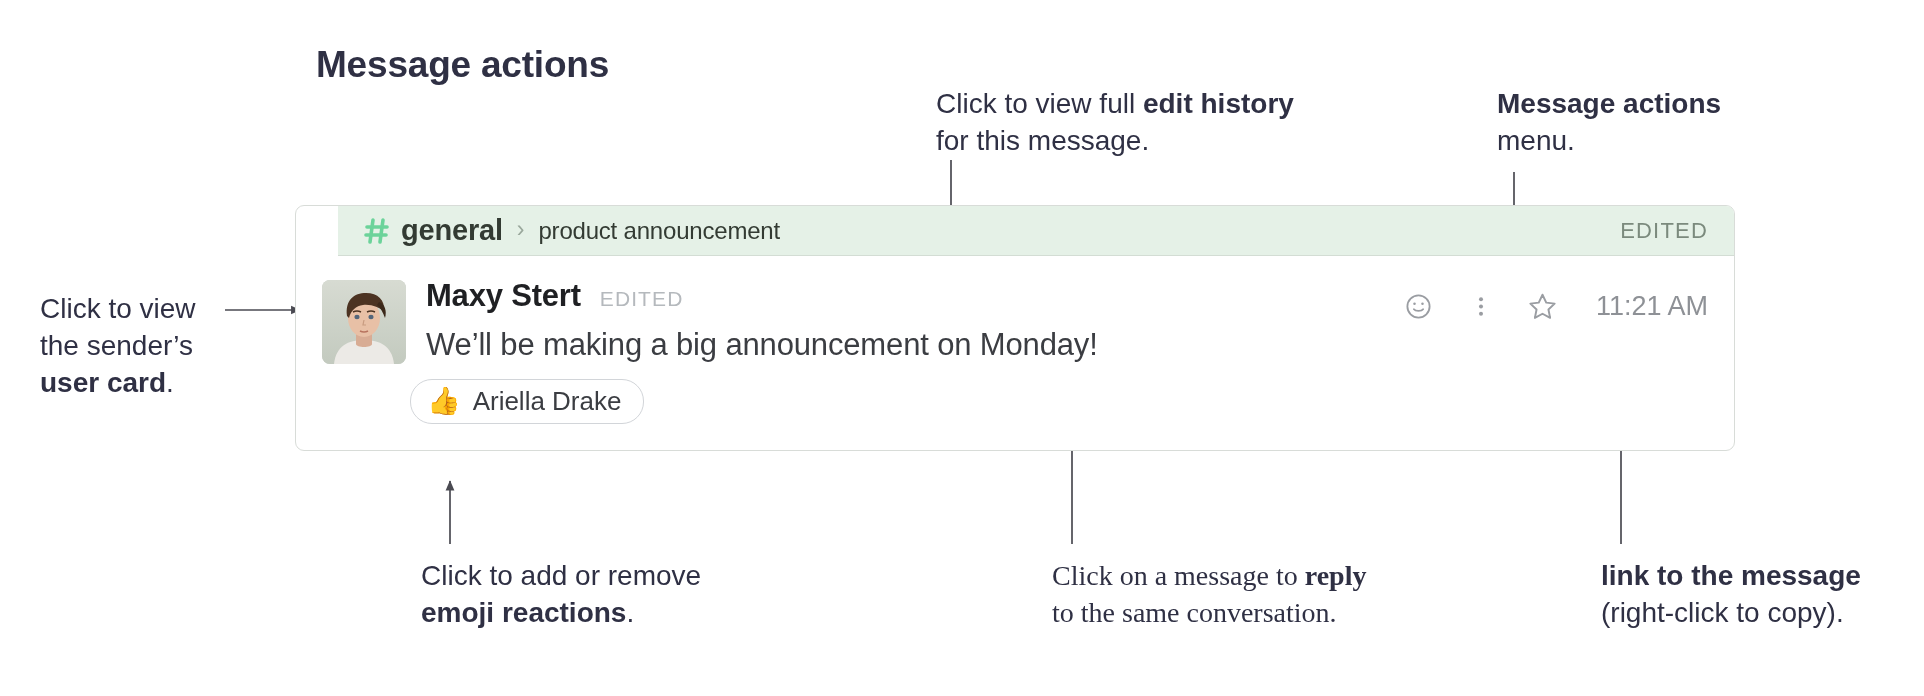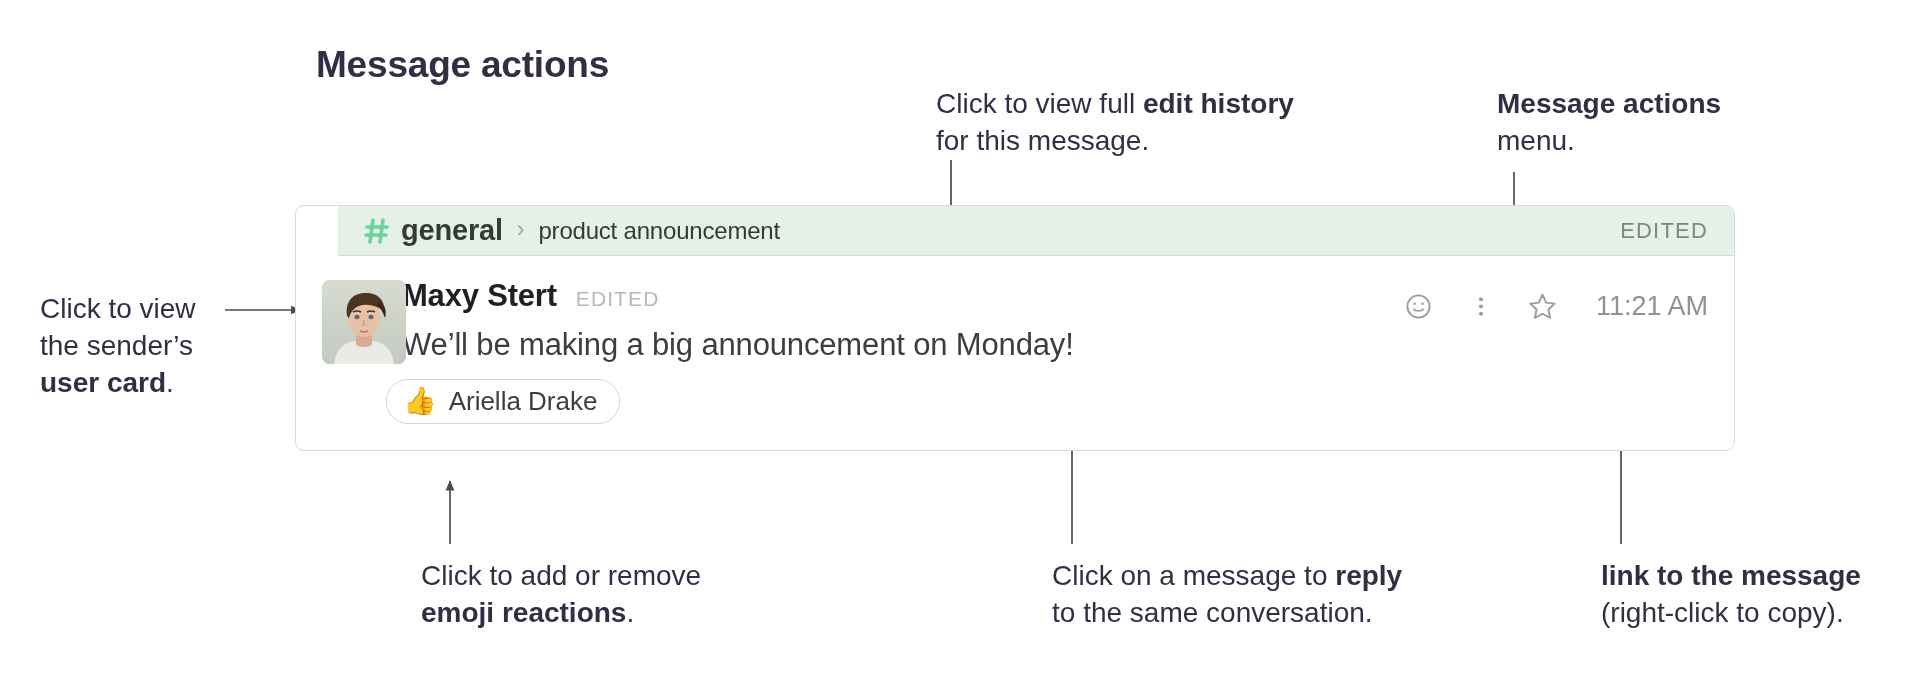--- a/index.html
+++ b/index.html
@@ -36,21 +36,21 @@
     color: #2f3044;
     font-weight: 400;
   }
   .annotation b { font-weight: 700; }
   .annotation .ln { display: block; white-space: nowrap; }
 
   #anno-edit-history { left: 936px; top: 86px; }
   #anno-actions-menu { left: 1497px; top: 86px; }
   #anno-user-card   { left: 40px;  top: 291px; }
   #anno-emoji       { left: 421px; top: 558px; }
-  #anno-reply       { left: 1052px; top: 558px; }
+  #anno-reply       { left: 1052px; top: 558px; font-family: Liberation Serif, serif; }
   #anno-timestamp   { left: 1601px; top: 558px; }
 
   
   #connectors {
     position: absolute;
     left: 0; top: 0;
     width: 1924px;
     height: 696px;
     pointer-events: none;
   }
@@ -131,21 +131,21 @@
     width: 84px;
     height: 84px;
     border-radius: 8px;
     overflow: hidden;
     background: #c9cfc6;
     display: block;
   }
   #avatar svg { display: block; width: 84px; height: 84px; }
 
   #msg-content {
-    margin-left: 80px;
+    margin-left: 104px;
     padding-left: 0;
   }
 
   #msg-headline {
     display: flex;
     align-items: baseline;
     height: 42px;
   }
   #sender-name {
     font-size: 31px;

